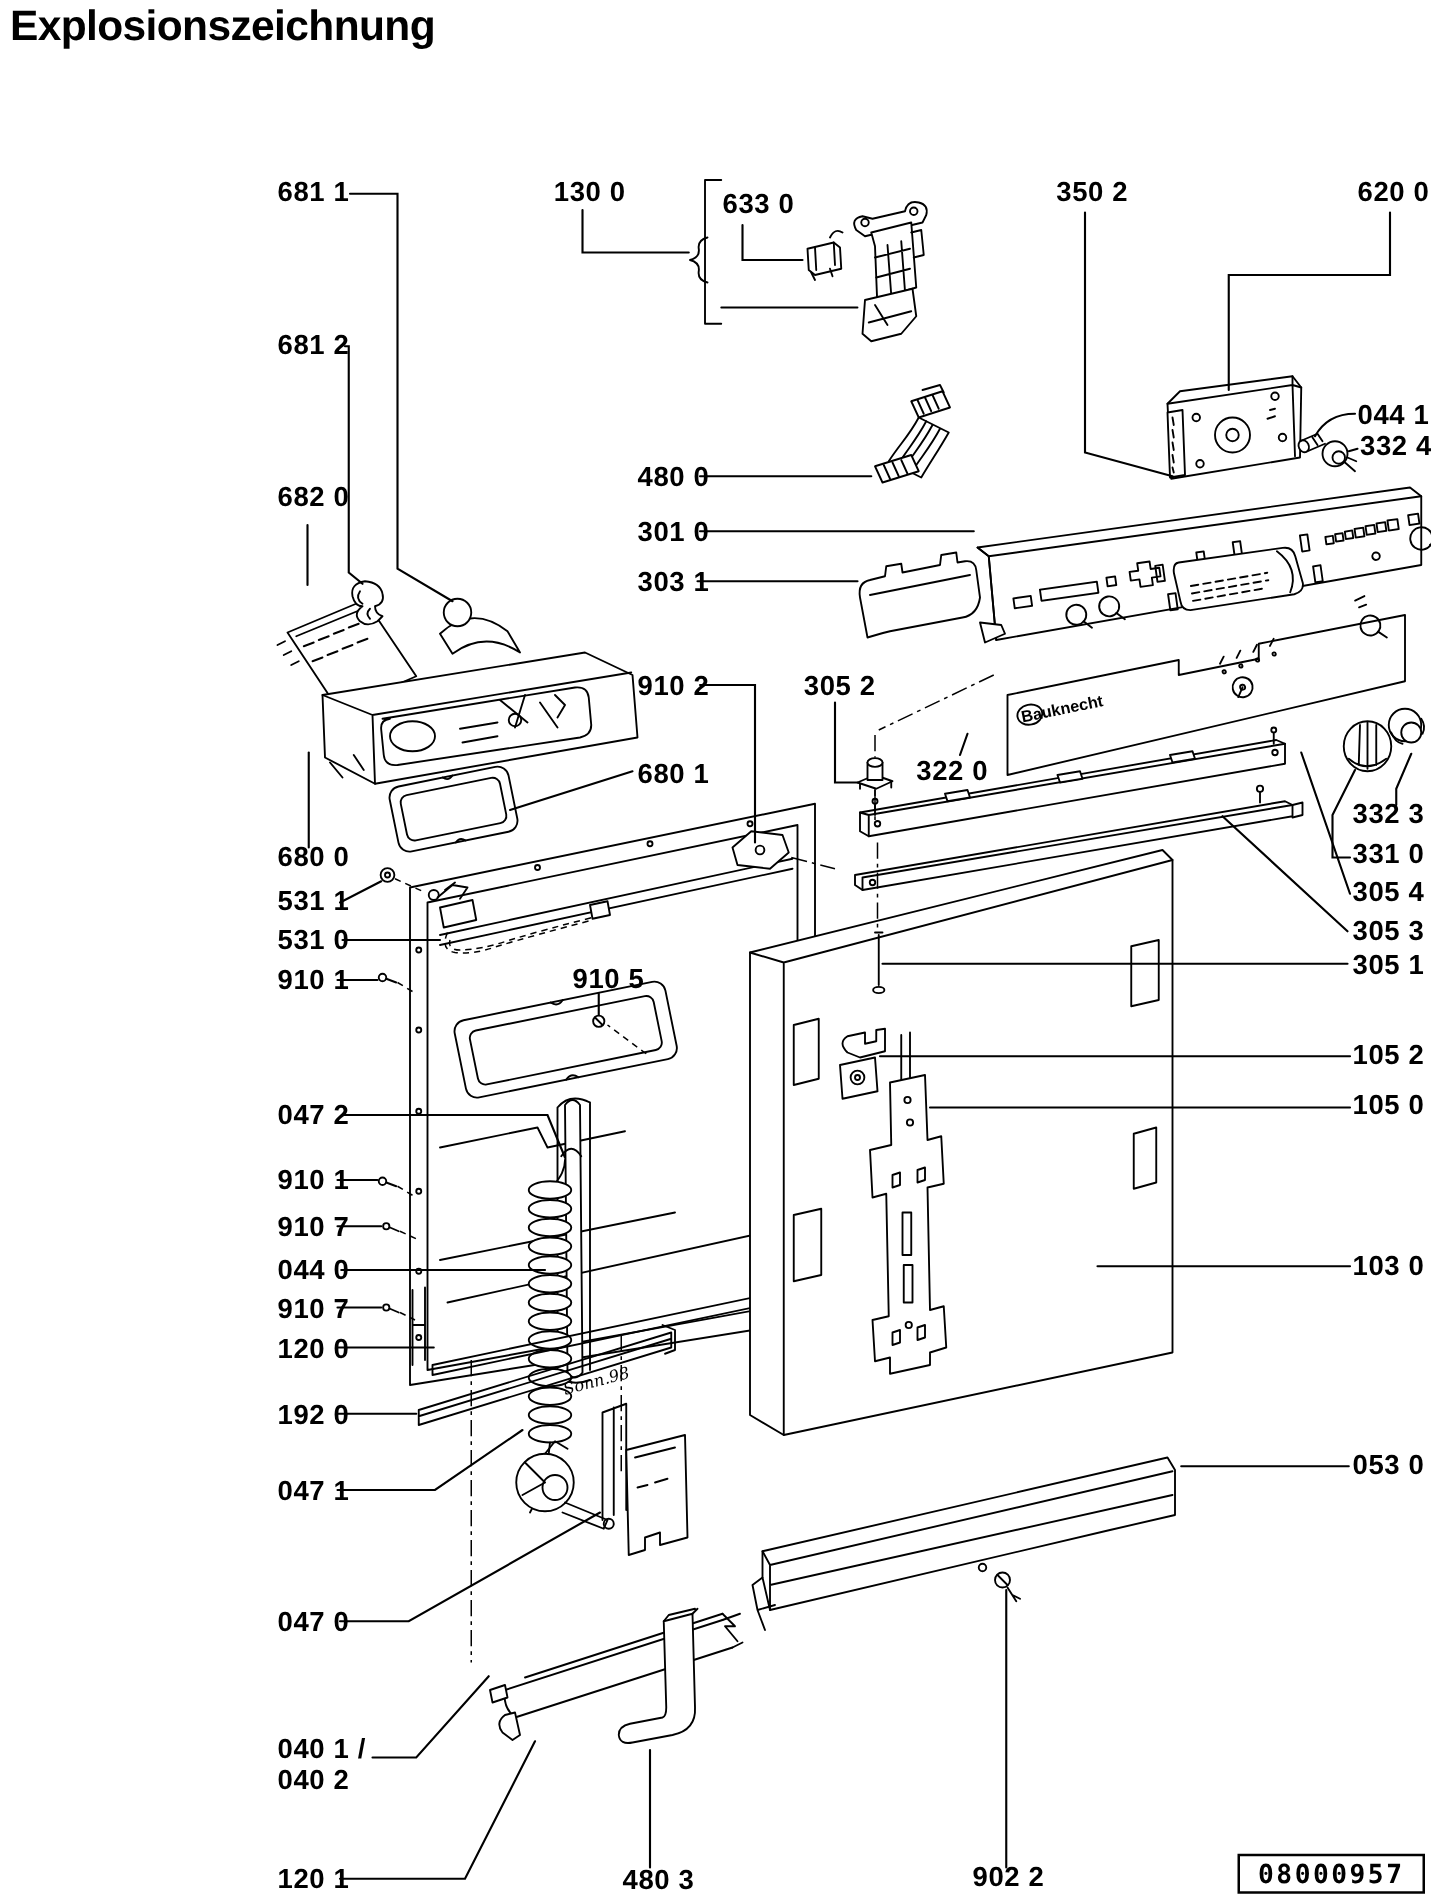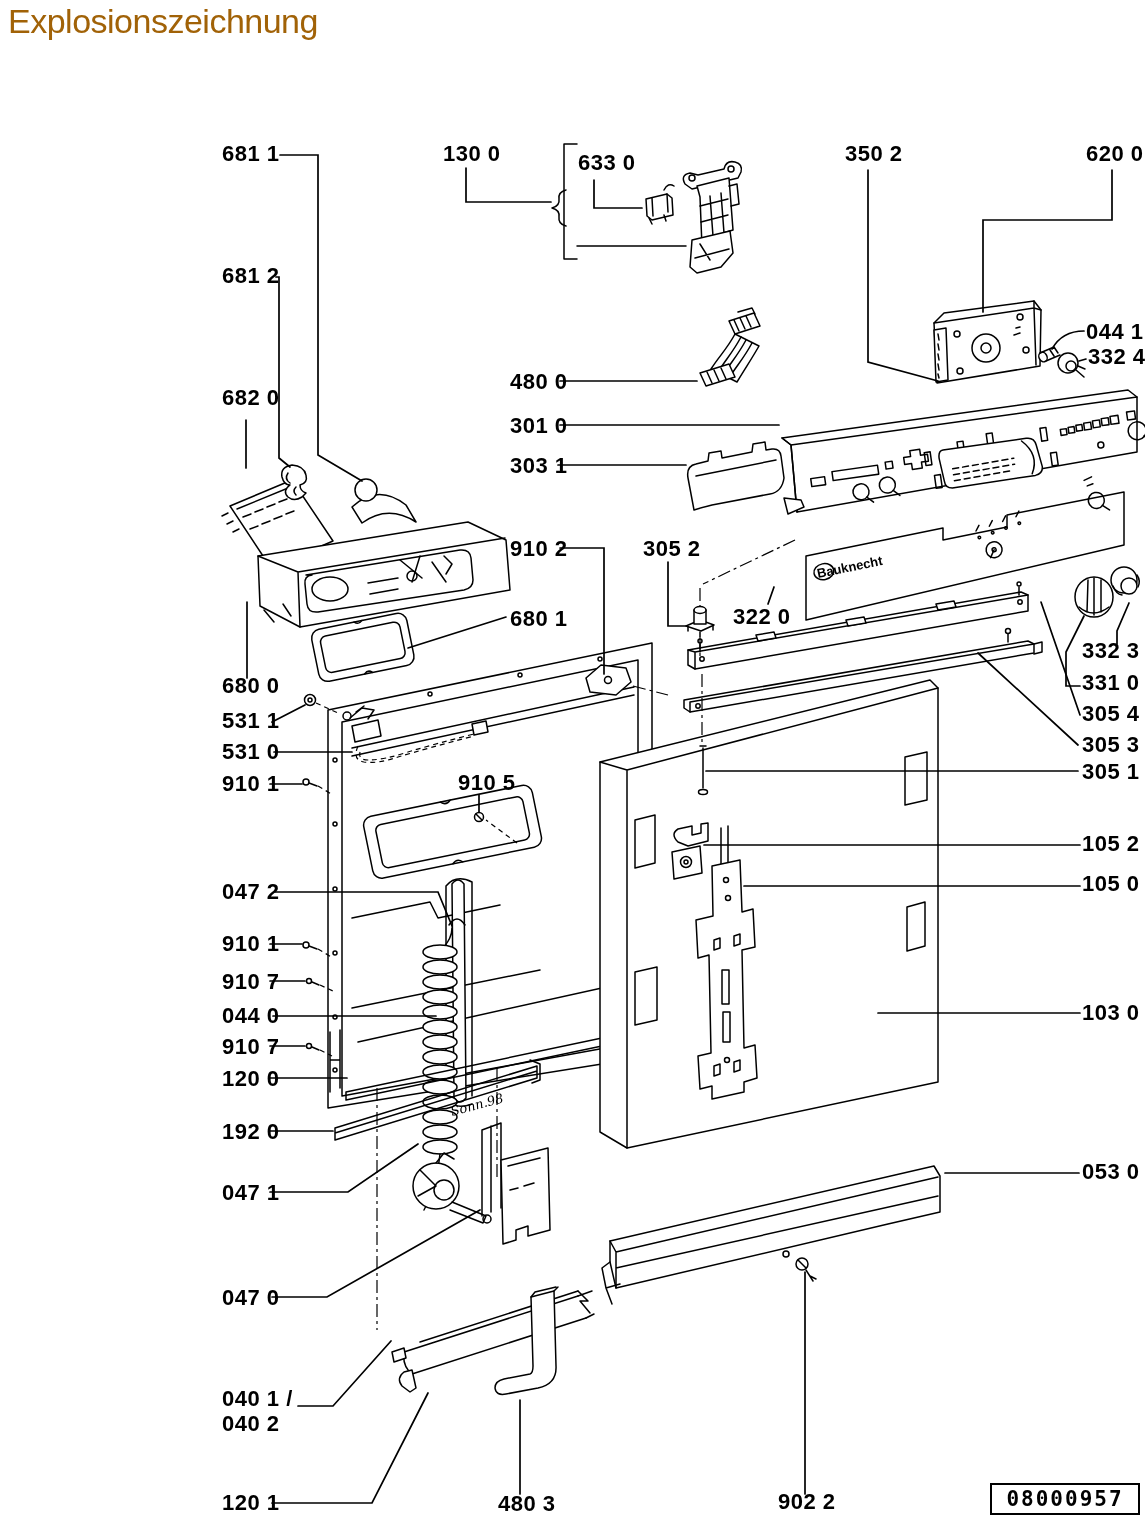--- a/index.html
+++ b/index.html
@@ -1,19 +1,19 @@
 <!DOCTYPE html>
 <html><head>
 <meta charset="utf-8">
 <style>
   html,body { margin:0; padding:0; background:#fff; }
   #stage { position:relative; width:1145px; height:1516px; background:#fff; overflow:hidden; }
   #title { position:absolute; left:8px; top:2px;
-           font-family:"Liberation Sans",sans-serif; font-weight:400;
-           font-size:34px; letter-spacing:-0.5px; color:#a16207; }
+           font-family:"Liberation Sans",sans-serif; font-weight:700;
+           font-size:34px; letter-spacing:-0.5px; color:#000000; }
   svg { position:absolute; left:0; top:0; }
   .lbl  { font-family:"Liberation Sans",sans-serif; font-weight:700; font-size:22px; fill:#000; letter-spacing:0.5px; }
   .brandtxt { font-family:"Liberation Sans",sans-serif; font-weight:700; font-size:13px; fill:#000; }
   .hand { font-family:"DejaVu Serif",serif; font-style:italic; font-size:13px; fill:#000; }
   .docnum { font-family:"DejaVu Sans Mono",monospace; font-weight:700; font-size:21px; letter-spacing:2px; fill:#000; }
   .dw  { stroke:#000; stroke-width:1.5; fill:none; stroke-linejoin:round; stroke-linecap:round; }
   .dwf { stroke:#000; stroke-width:1.5; fill:#fff; stroke-linejoin:round; }
   .ld  { stroke:#000; stroke-width:1.7; fill:none; stroke-linecap:round; }
   .dd  { stroke:#000; stroke-width:1.2; fill:none; stroke-dasharray:13 4 3 4; }
   .dsh { stroke:#000; stroke-width:1.2; fill:none; stroke-dasharray:5 4; }

